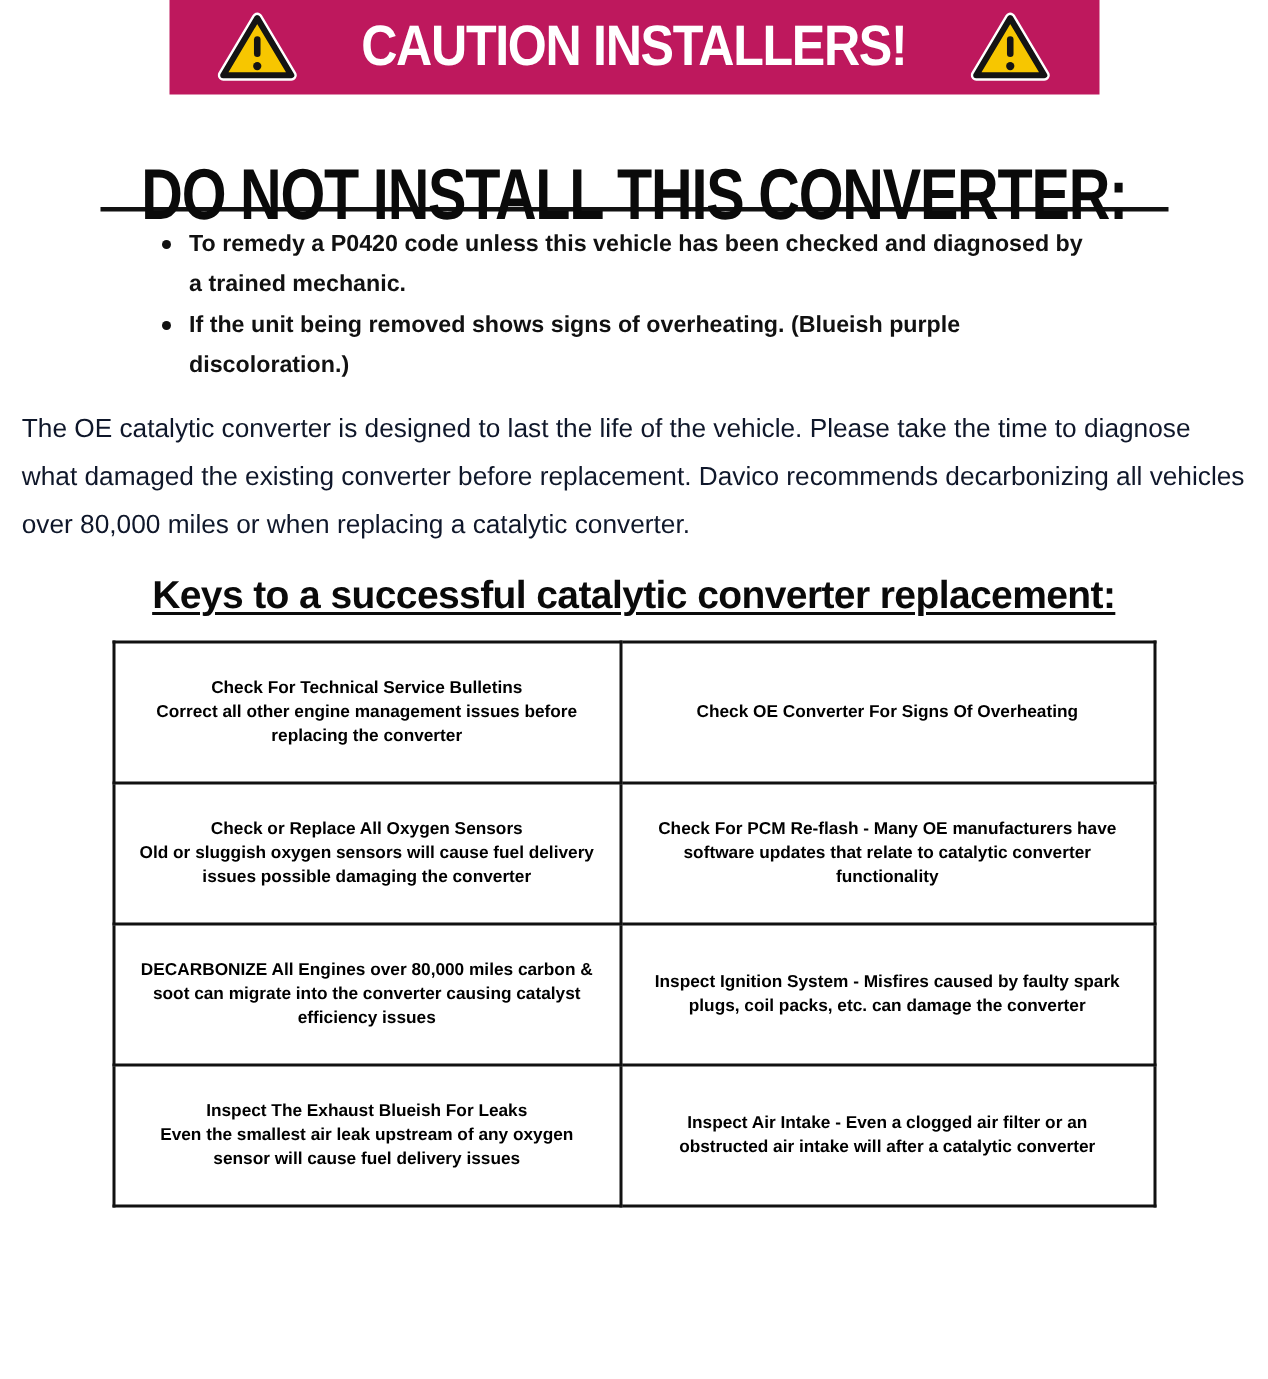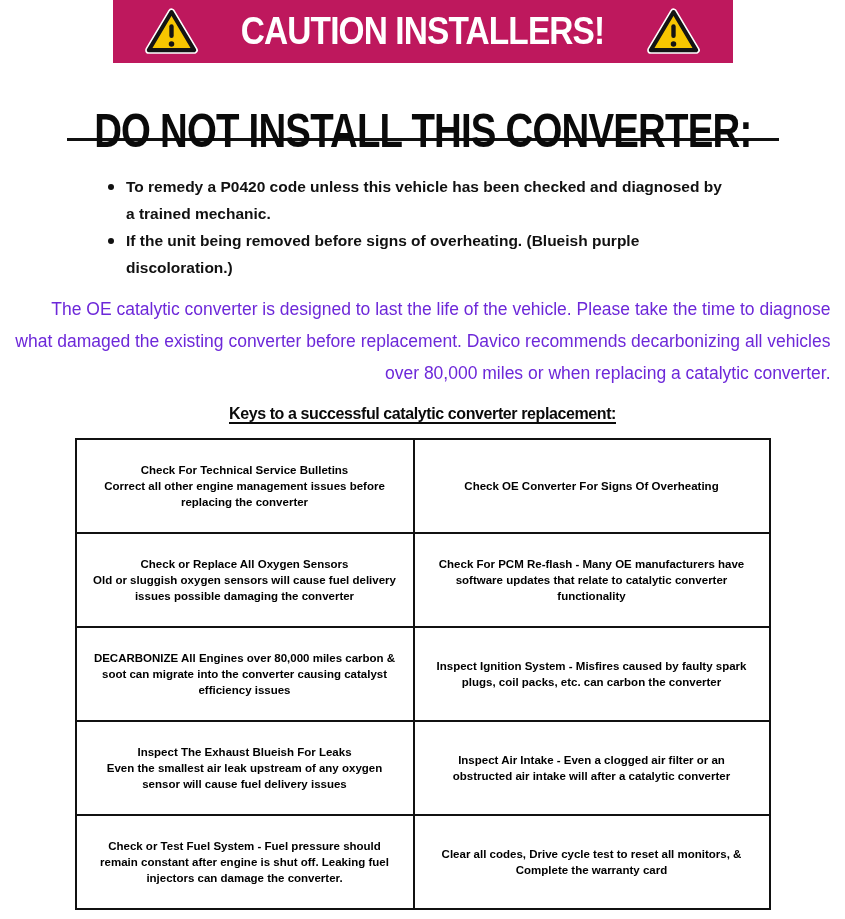--- a/index.html
+++ b/index.html
@@ -46,21 +46,21 @@
 
   .divider {
     width: 712px; height: 3px;
     margin: 14px auto 0;
     background: #111111;
   }
 
   
   .warnings {
     list-style: none;
-    margin: 32px 0 0 104px;
+    margin: 8px 0 0 104px;
     padding: 0;
     width: 625px;
   }
   .warnings li {
     position: relative;
     padding-left: 22px;
     font-weight: bold;
     font-size: 15.5px;
     line-height: 27px;
     color: #111111;
@@ -71,31 +71,31 @@
     left: 4px; top: 11px;
     width: 6px; height: 6px;
     border-radius: 50%;
     background: #111111;
   }
 
   
   .advisory {
     width: 816px;
     margin: 12px auto 0;
-    text-align: right;
+    text-align: left;
     font-size: 17.5px;
     line-height: 32px;
-    color: #6d28d9;
+    color: #0f172a;
   }
 
   
   .keys-heading {
     margin: 16px 0 0;
     text-align: center;
-    font-size: 16px;
+    font-size: 26px;
     font-weight: bold;
     letter-spacing: -0.4px;
     color: #0a0a0a;
     text-decoration: underline;
     text-decoration-thickness: 2px;
     text-underline-offset: 3px;
   }
 
   
   .keys-table {
@@ -139,21 +139,21 @@
 </div>
 
 <div class="headline-wrap">
   <h1 class="headline">DO NOT INSTALL THIS CONVERTER:</h1>
 </div>
 
 <div class="divider"></div>
 
 <ul class="warnings">
   <li>To remedy a P0420 code unless this vehicle has been checked and diagnosed by a trained mechanic.</li>
-  <li>If the unit being removed before signs of overheating. (Blueish purple discoloration.)</li>
+  <li>If the unit being removed shows signs of overheating. (Blueish purple discoloration.)</li>
 </ul>
 
 <p class="advisory">The OE catalytic converter is designed to last the life of the vehicle. Please take the time to diagnose what damaged the existing converter before replacement. Davico recommends decarbonizing all vehicles over 80,000 miles or when replacing a catalytic converter.</p>
 
 <h2 class="keys-heading">Keys to a successful catalytic converter replacement:</h2>
 
 <table class="keys-table">
   <colgroup>
       <col class="left-col">
       <col class="right-col">
@@ -164,25 +164,21 @@
 Correct all other engine management issues before replacing the converter</td>
       <td>Check OE Converter For Signs Of Overheating</td>
     </tr>
     <tr>
       <td>Check or Replace All Oxygen Sensors
 Old or sluggish oxygen sensors will cause fuel delivery issues possible damaging the converter</td>
       <td>Check For PCM Re-flash - Many OE manufacturers have software updates that relate to catalytic converter functionality</td>
     </tr>
     <tr>
       <td>DECARBONIZE All Engines over 80,000 miles carbon &amp; soot can migrate into the converter causing catalyst efficiency issues</td>
-      <td>Inspect Ignition System - Misfires caused by faulty spark plugs, coil packs, etc. can carbon the converter</td>
+      <td>Inspect Ignition System - Misfires caused by faulty spark plugs, coil packs, etc. can damage the converter</td>
     </tr>
     <tr>
       <td>Inspect The Exhaust Blueish For Leaks
 Even the smallest air leak upstream of any oxygen sensor will cause fuel delivery issues</td>
       <td>Inspect Air Intake - Even a clogged air filter or an obstructed air intake will after a catalytic converter</td>
     </tr>
-    <tr>
-      <td>Check or Test Fuel System - Fuel pressure should remain constant after engine is shut off.  Leaking fuel injectors can damage the converter.</td>
-      <td>Clear all codes,  Drive cycle test to reset all monitors, &amp; Complete the warranty card</td>
-    </tr>
   </tbody>
 </table>
 
 </body></html>

